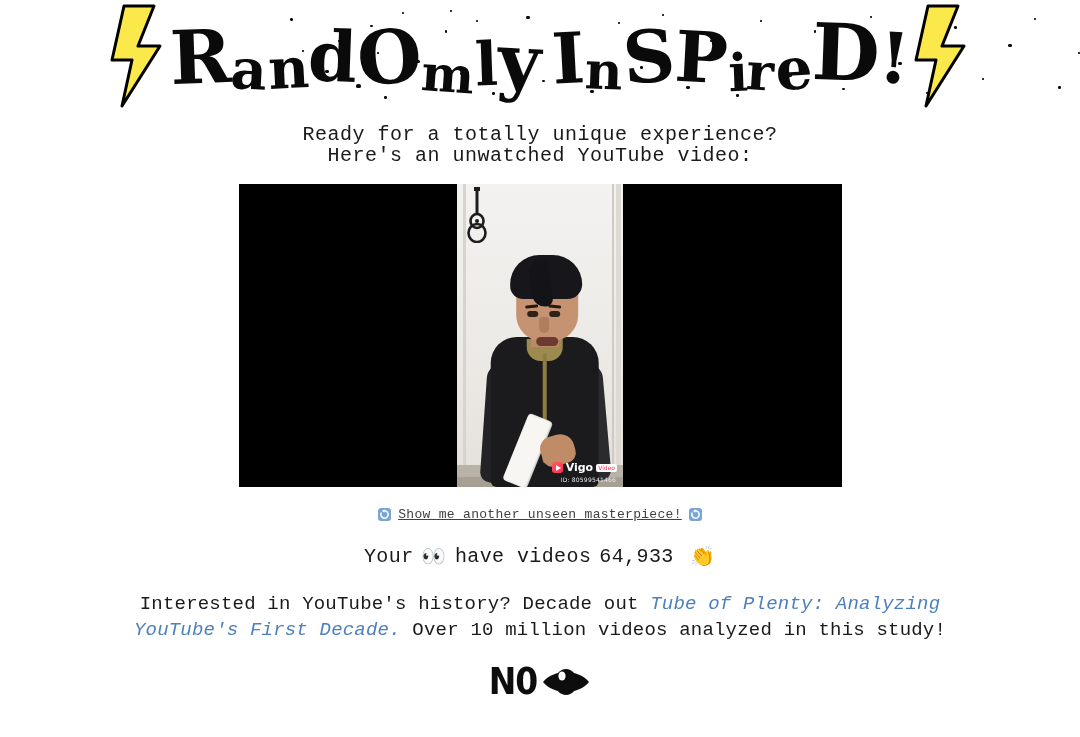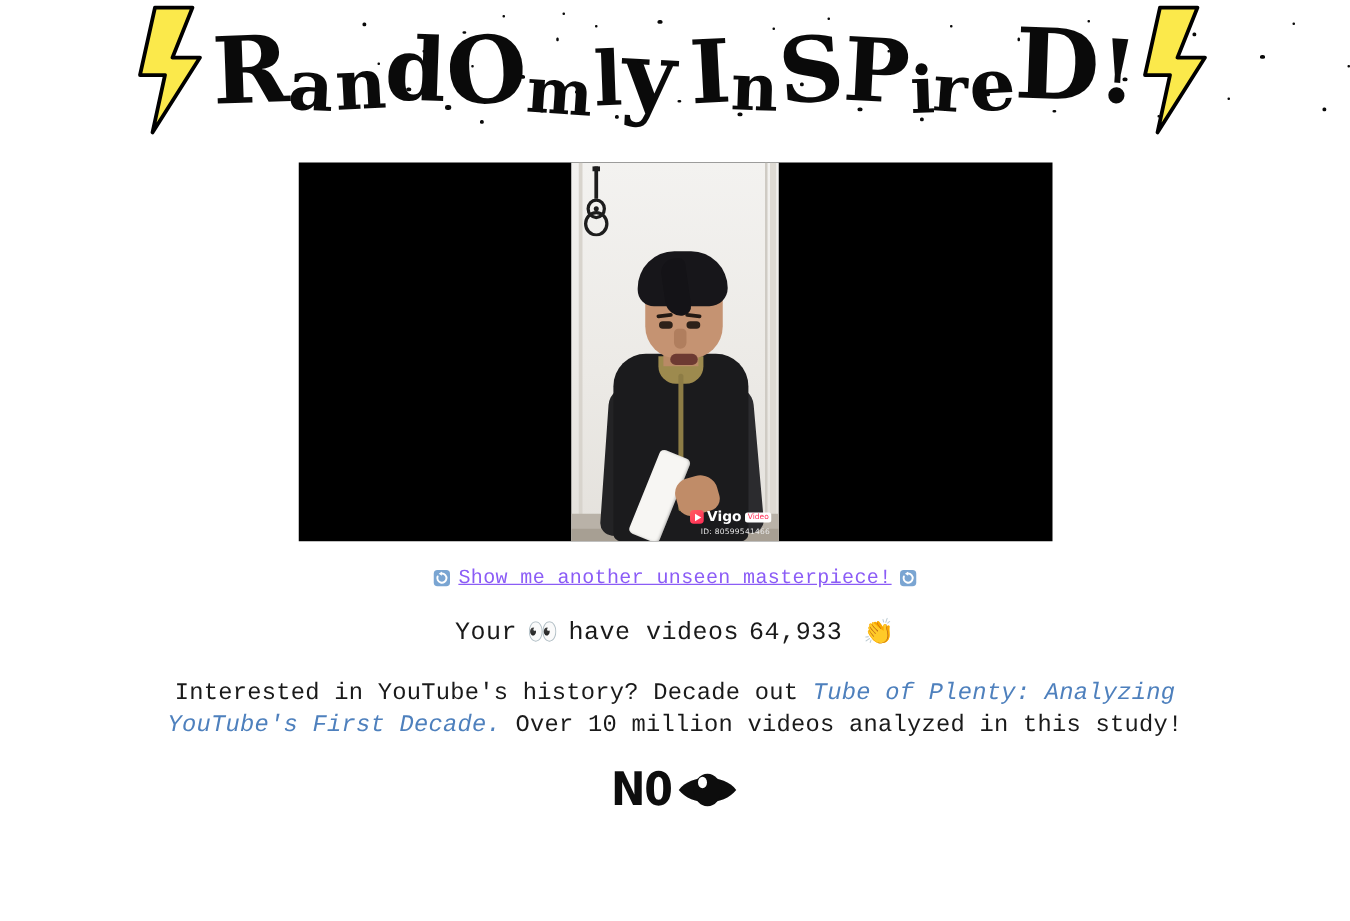--- a/index.html
+++ b/index.html
@@ -308,25 +308,25 @@
   .refresh-row {
     display: flex;
     align-items: center;
     justify-content: center;
     gap: 7px;
     margin-top: 20px;
     font-size: 13px;
     letter-spacing: .3px;
   }
   .refresh-link {
-    color: #8b5cf6;
+    color: #404040;
     text-decoration: underline;
     cursor: pointer;
     font-family: "Liberation Mono", "DejaVu Sans Mono", monospace;
-    font-size: 16px;
+    font-size: 13px;
   }
   .recycle {
     width: 13px; height: 13px;
     background: #7aa5d2;
     border-radius: 3px;
     position: relative;
     flex: 0 0 auto;
     display: inline-block;
   }
   .recycle svg { position: absolute; left: 1px; top: 1px; }
@@ -457,20 +457,22 @@
       </div>
   </div>
 
   <svg class="bolt right" viewBox="0 0 60 104">
     <polygon points="16,2 46,2 30,42 52,42 14,102 24,56 4,56" fill="#fbe94b" stroke="#000000" stroke-width="3" stroke-linejoin="round"></polygon>
   </svg>
 
 </div>
 
 <div class="intro">
+  <div>Ready for a totally unique experience?</div>
+  <div>Here's an unwatched YouTube video:</div>
 </div>
 
 <div class="video-area">
   <div class="video">
     <div class="frame">
 
       <div class="wall-edge-l"></div>
       <div class="wall-edge-r"></div>
       <div class="wall-edge-r2"></div>
 

